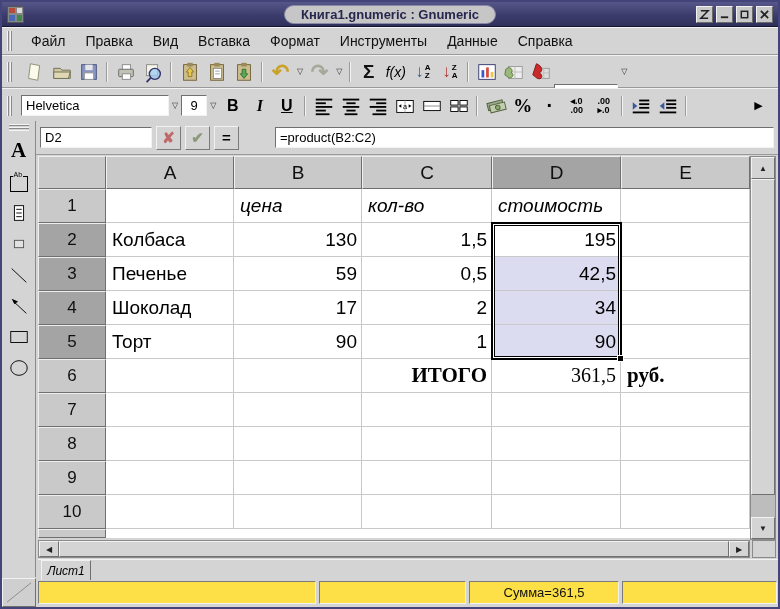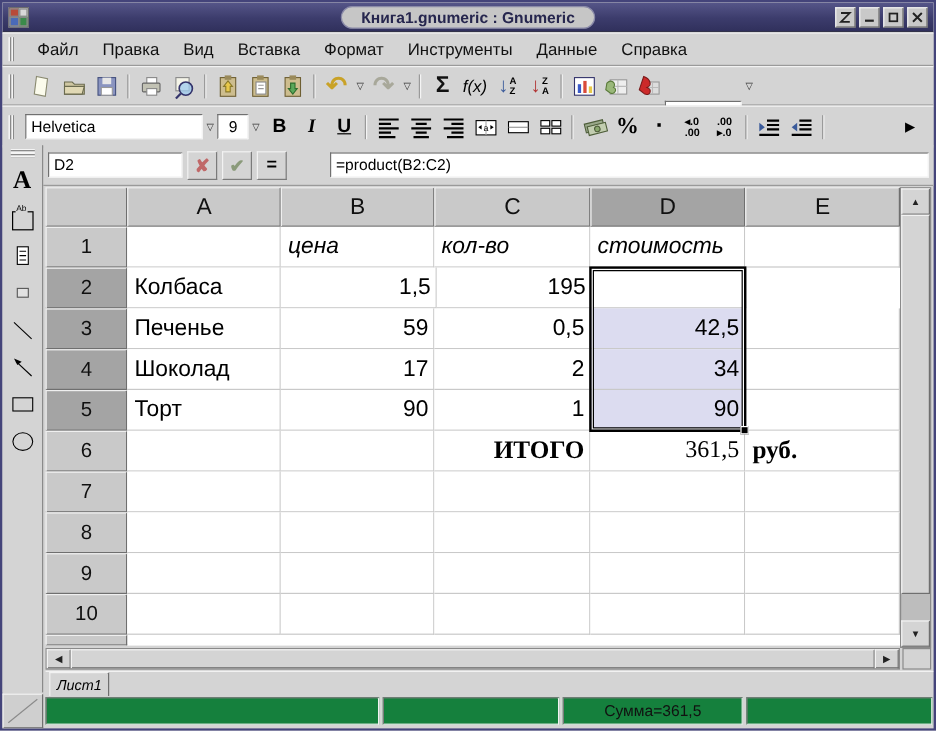--- a/index.html
+++ b/index.html
@@ -119,21 +119,21 @@
   
   .tabrow { position:absolute; left:36px; top:557px; right:0; height:21px;
     border-top:1px solid #f2f2f2; display:flex; }
   .sheettab { width:50px; height:20px; margin-left:3px; background:#d4d4d4;
     border:1px solid; border-color:#f2f2f2 #6f6f6f #6f6f6f #f2f2f2; border-bottom:none;
     display:flex; align-items:center; justify-content:center; font-size:12px;font-style:italic; }
 
   
   .statusbar { position:absolute; left:36px; top:579px; right:1px; height:23px;
     display:flex; gap:3px; align-items:stretch; }
-  .seg { background:#15803d; border:1px solid; border-color:#7a7a7a #f2f2f2 #f2f2f2 #7a7a7a;
+  .seg { background:#fde047; border:1px solid; border-color:#7a7a7a #f2f2f2 #f2f2f2 #7a7a7a;
     display:flex; align-items:center; justify-content:center; font-size:13px; color:#111; }
   .seg1{width:278px;} .seg2{width:147px;} .seg3{width:150px;} .seg4{flex:1;}
 
   .resize-corner { position:absolute; left:0; top:576px; width:34px; height:29px;
     background:#cfcfcf; border:1px solid; border-color:#f2f2f2 #6f6f6f #6f6f6f #f2f2f2; }
   .resize-corner svg{width:100%;height:100%;}
 </style>
 </head>
 <body>
 
@@ -501,20 +501,21 @@
       <div class="rh">1</div>
       <div class="c wA"></div>
       <div class="c wB it">цена</div>
       <div class="c wC it">кол-во</div>
       <div class="c wD it">стоимость</div>
       <div class="c wE"></div>
     </div>
     <div class="srow">
       <div class="rh selected">2</div>
       <div class="c wA txt">Колбаса</div>
+      <div class="c wB num">130</div>
       <div class="c wC num">1,5</div>
       <div class="c wD num">195</div>
       <div class="c wE"></div>
     </div>
     <div class="srow">
       <div class="rh selected">3</div>
       <div class="c wA txt">Печенье</div>
       <div class="c wB num">59</div>
       <div class="c wC num">0,5</div>
       <div class="c wD num sel-fill">42,5</div>

